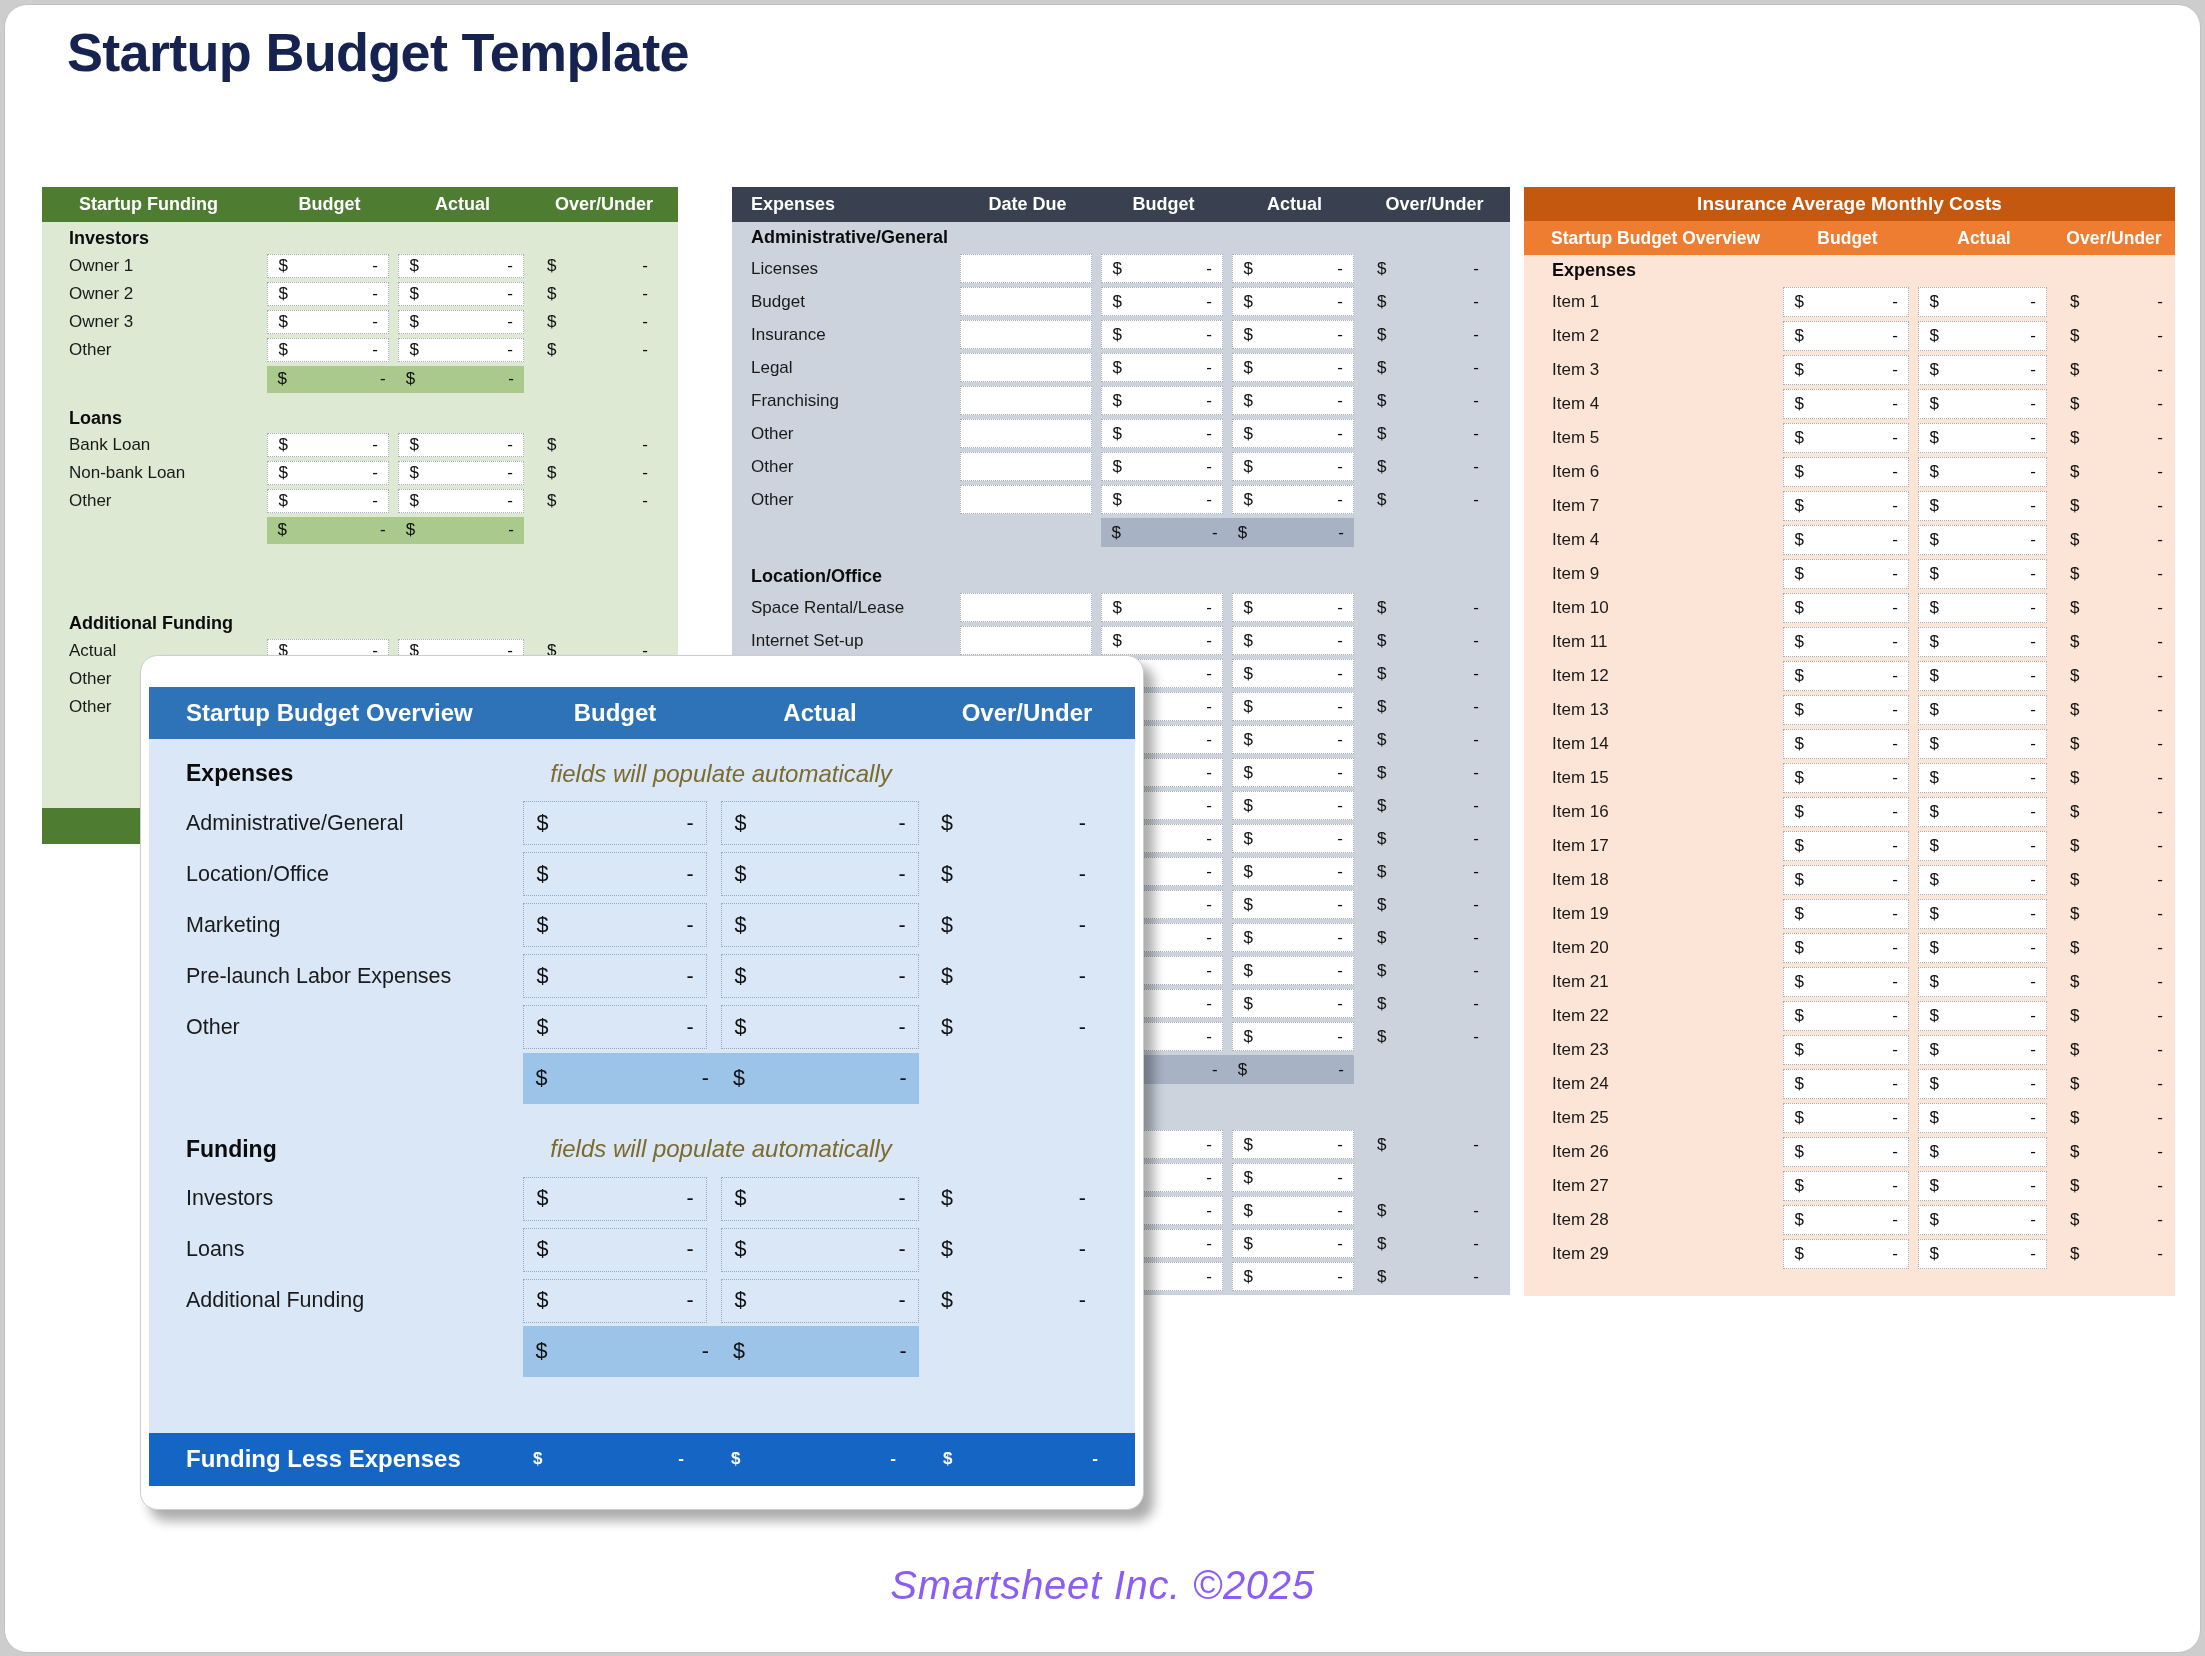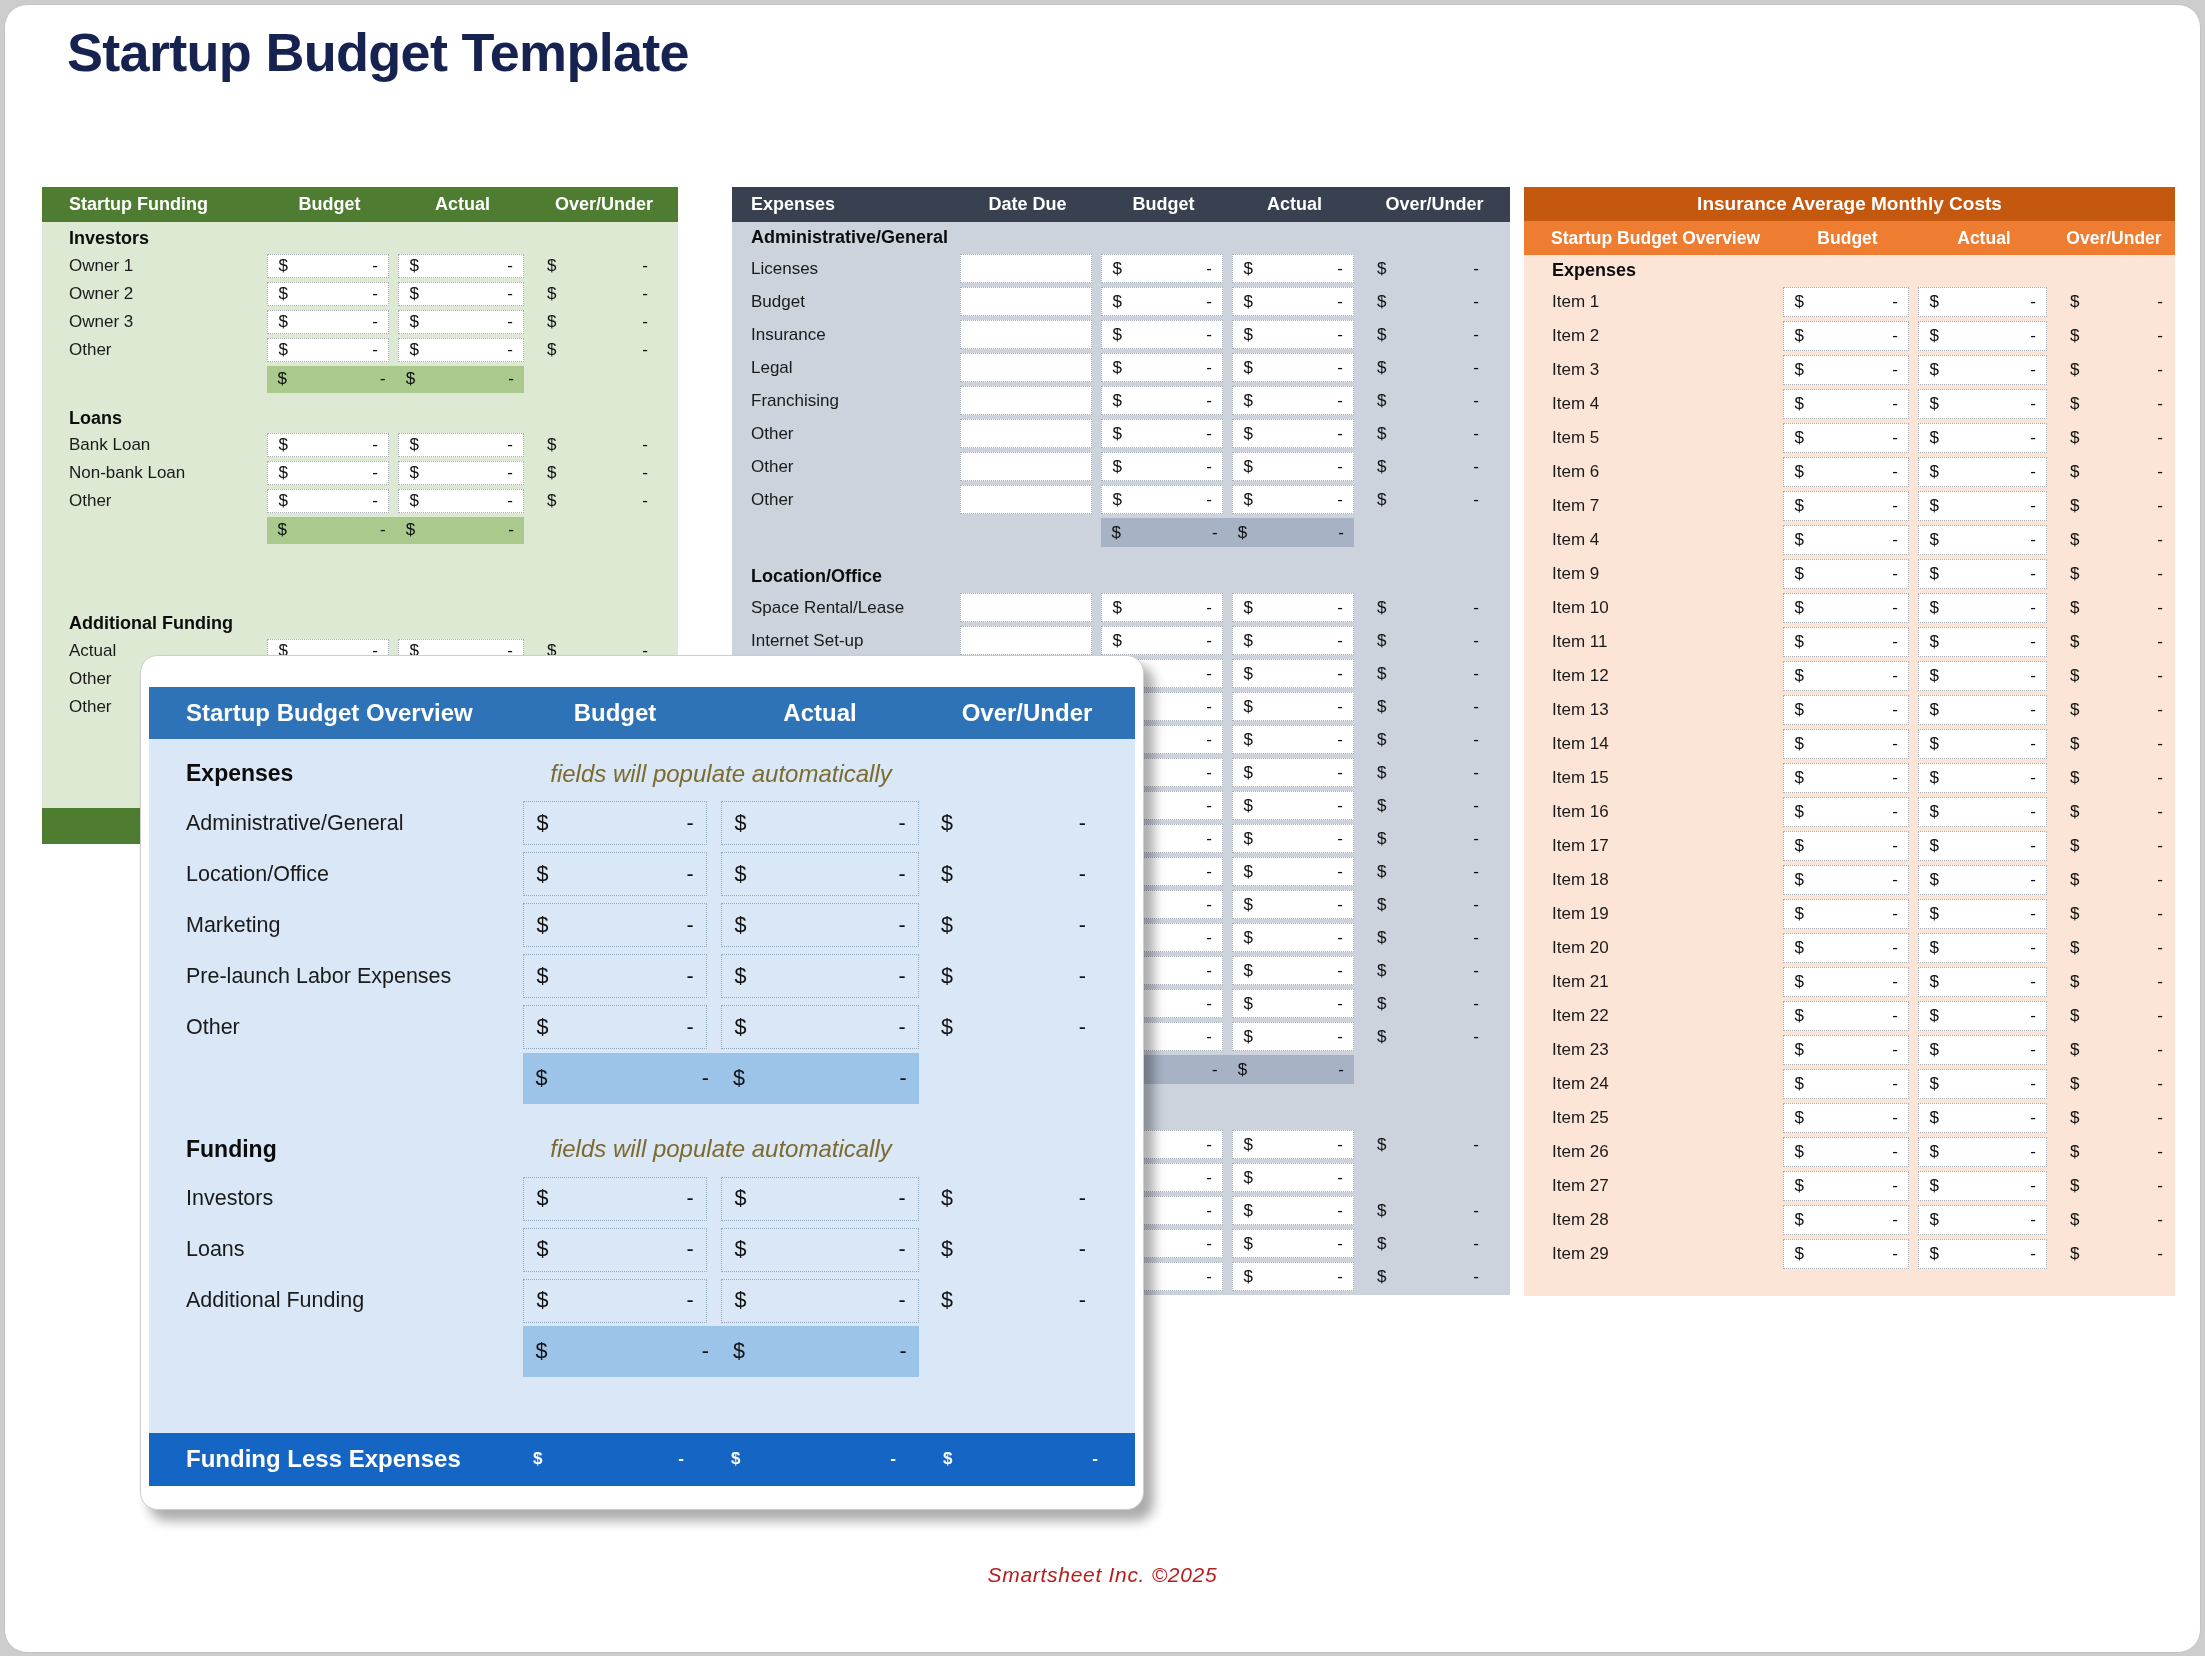--- a/index.html
+++ b/index.html
@@ -24,21 +24,21 @@
         padding:0 30px 0 17px;font-size:17px;}
   .subblock{align-self:stretch;margin:2px 6px 2px 3.4px;display:grid;
             grid-template-columns:1fr 1fr;}
   .subcell{display:flex;align-items:center;justify-content:space-between;
            padding:0 10px;font-size:17px;}
 
   
   .p-funding{left:37px;top:182px;width:636px;height:657px;background:var(--green-body,#dde9d3);}
   .g-row{display:grid;grid-template-columns:222px 131px 135px 148px;align-items:center;height:28px;}
   .p-funding .phead{height:35px;background:var(--green-h,#4e7d31);}
-  .p-funding .ph-label{padding-left:27px;}
+  .p-funding .ph-label{padding-left:27px;margin-left:10px;}
   .p-funding .pbody{padding-top:4px;}
   .p-funding .sec-label,.p-funding .row-label{padding-left:27px;}
   .g-label-row{height:25.6px;}
   .g-sub{height:31px;}
   .g-sub .subblock{grid-column:2/4;background:var(--green-sub,#a9ca8c);}
   .pfoot{position:absolute;left:0;right:0;bottom:0;height:36px;background:var(--green-h,#4e7d31);}
 
   
   .p-expenses{left:727px;top:182px;width:778px;height:1108px;background:var(--slate-body,#ccd3dd);}
   .e-row{display:grid;grid-template-columns:225px 141px 131px 131px 149px;align-items:center;height:33px;}
@@ -77,22 +77,22 @@
   .mc.ov{background:transparent;border:1.3px dotted #93a9c2;margin:3.4px 7.4px;padding:0 12px;font-size:21.5px;}
   .c-body .over{padding:0 42px 0 15px;font-size:21.5px;}
   .o-sub .subblock{grid-column:2/4;background:var(--blue-sub,#9cc3e8);margin:0 7.4px;}
   .o-sub .subcell{padding:0 12px;font-size:21.5px;}
   .o-gap{height:21.5px;}
   .c-foot{height:53px;min-height:53px;background:var(--blue-f,#1566c4);color:#fff;
           font-weight:700;font-size:24px;}
   .c-foot .ph-label{padding-left:37px;white-space:nowrap;}
   .c-foot .over{color:#fff;font-weight:700;}
 
-  .credit{position:absolute;left:0;right:0;top:1558px;text-align:center;font-size:21px;
-          font-style:italic;color:#b91c1c;letter-spacing:0.7px;}
+  .credit{position:absolute;left:0;right:0;top:1558px;text-align:center;font-size:40px;
+          font-style:italic;color:#8b5cf6;letter-spacing:0.7px;}
 </style>
 </head>
 <body>
 
 <div class="page">
 
   <h1 class="title">Startup Budget Template</h1>
 
   <section class="panel p-funding">
     <div class="phead g-row">

